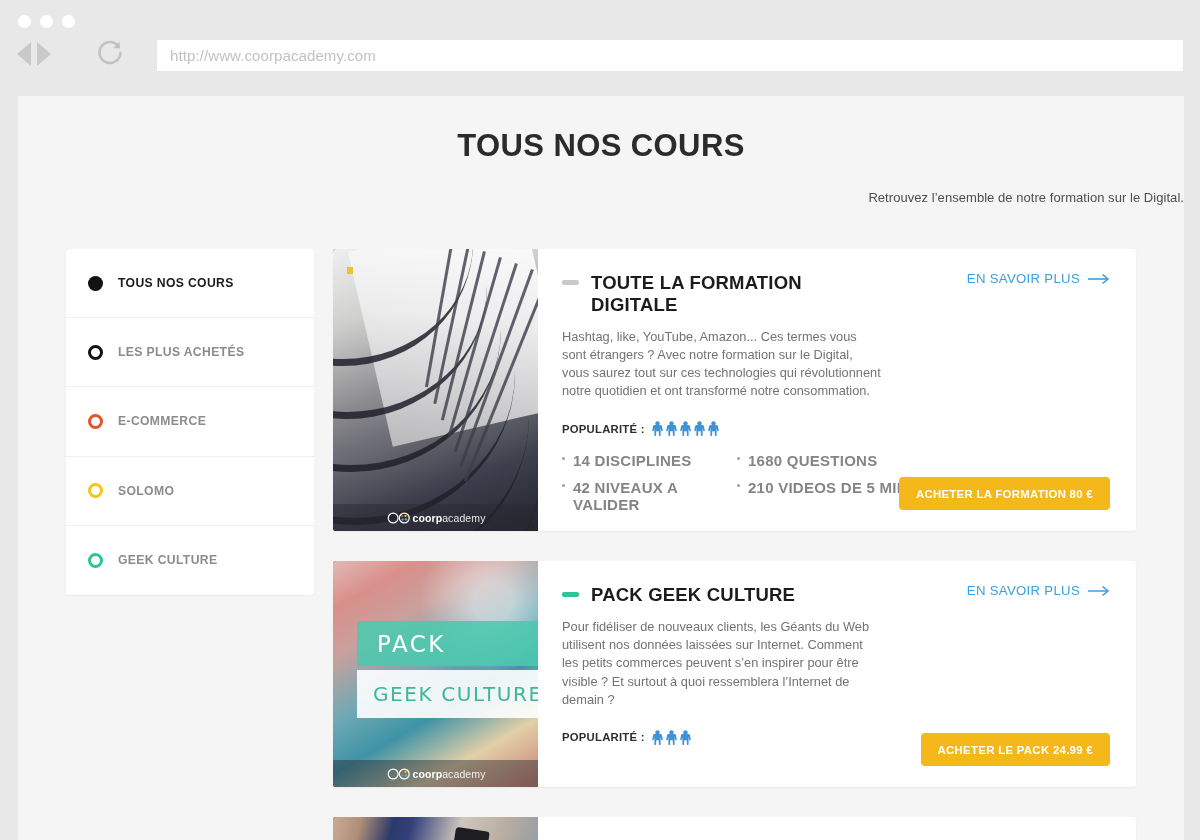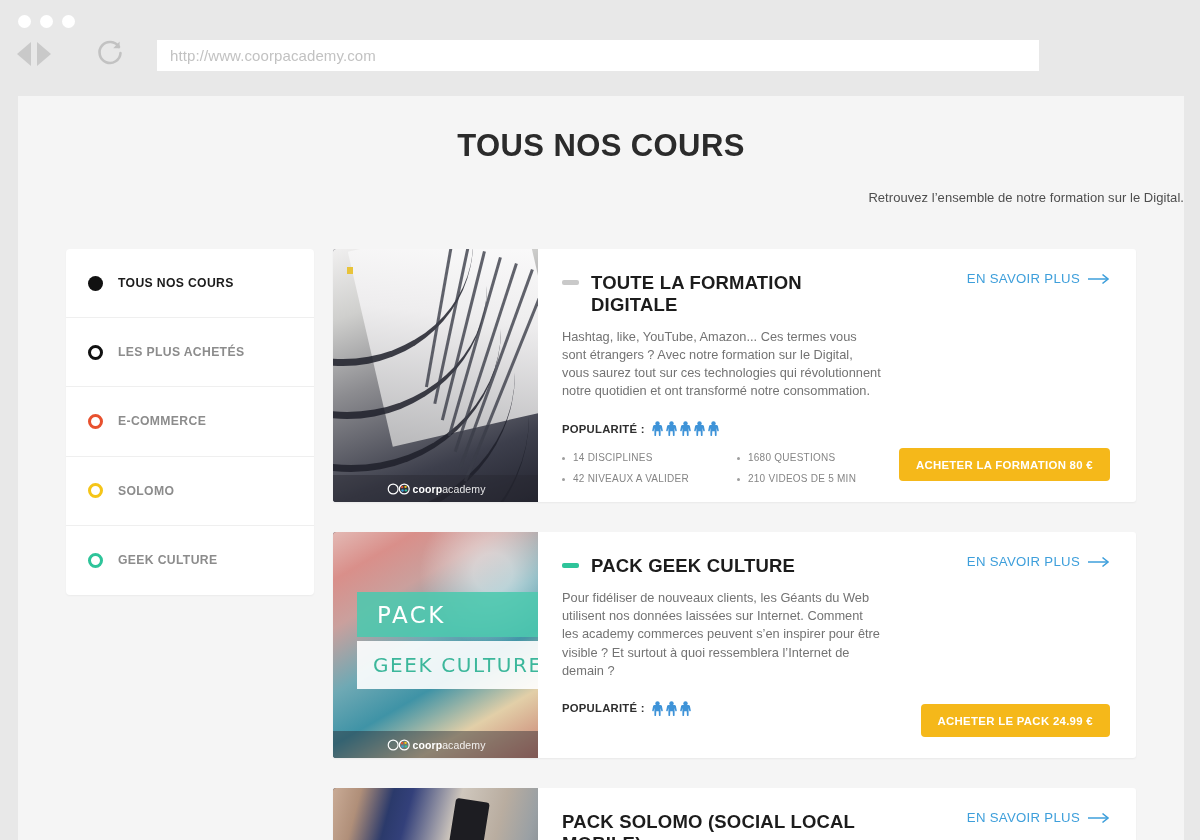--- a/index.html
+++ b/index.html
@@ -60,21 +60,21 @@
 
   .reload-icon {
     position: absolute;
     left: 95px; top: -4px;
     width: 30px; height: 30px;
   }
 
   .url-bar {
     position: absolute;
     left: 157px; top: -2px;
-    width: 882px; height: 31px;
+    width: 1026px; height: 31px;
     background: #ffffff;
     border: none;
     outline: none;
     font-family: "Liberation Sans", sans-serif;
     font-size: 15px;
     color: #b8b8b8;
     padding: 0 13px;
     letter-spacing: 0.1px;
   }
   .url-bar::placeholder { color: #c2c2c2; }
@@ -302,25 +302,26 @@
   }
   .pop-icons { display: flex; gap: 3px; }
 
   .stats {
     margin-top: 16px;
     display: grid;
     grid-template-columns: 175px auto;
     row-gap: 10px;
   }
   .stat {
-    font-size: 10px;
+    font-size: 15px;
     color: #858585;
     letter-spacing: 0.25px;
     position: relative;
     padding-left: 11px;
+    font-weight: bold;
   }
   .stat::before {
     content: "";
     position: absolute;
     left: 0; top: 5px;
     width: 3px; height: 3px;
     border-radius: 50%;
     background: #9e9e9e;
   }
 
@@ -512,21 +513,21 @@
                   <circle cx="25.1" cy="9.7" r="1.5" fill="#2ec49a"></circle>
                 </svg>
                 <span class="logo-text"><span class="b">coorp</span><span class="l">academy</span></span>
               </div>
             </div>
             <div class="card-body">
               <div class="card-title-row">
                 <span class="title-dash" style="background:#2ec49a"></span>
                 <h2 class="card-title">PACK GEEK CULTURE</h2>
               </div>
-              <p class="card-desc">Pour fidéliser de nouveaux clients, les Géants du Web utilisent nos données laissées sur Internet. Comment les academy commerces peuvent s’en inspirer pour être visible ? Et surtout à quoi ressemblera l’Internet de demain ?</p>
+              <p class="card-desc">Pour fidéliser de nouveaux clients, les Géants du Web utilisent nos données laissées sur Internet. Comment les petits commerces peuvent s’en inspirer pour être visible ? Et surtout à quoi ressemblera l’Internet de demain ?</p>
               <div class="pop-row">
                 <span class="pop-label">POPULARITÉ :</span>
                 <span class="pop-icons">
                   <svg width="11" height="15" viewBox="0 0 11 15">
                     <circle cx="5.5" cy="2.4" r="2.2" fill="#3e93d8"></circle>
                     <path d="M1.1 5.1 L0.2 9.4 a0.8 0.8 0 0 0 1.55 0.38 L2.4 7.1 L2.4 14.2 a0.85 0.85 0 0 0 1.7 0 L4.3 10.3 L6.7 10.3 L6.9 14.2 a0.85 0.85 0 0 0 1.7 0 L8.6 7.1 L9.25 9.78 a0.8 0.8 0 0 0 1.55 -0.38 L9.9 5.1 a1.5 1.5 0 0 0 -1.45 -1.1 L2.55 4 a1.5 1.5 0 0 0 -1.45 1.1 Z" fill="#3e93d8"></path>
                   </svg>
                   <svg width="11" height="15" viewBox="0 0 11 15">
                     <circle cx="5.5" cy="2.4" r="2.2" fill="#3e93d8"></circle>
                     <path d="M1.1 5.1 L0.2 9.4 a0.8 0.8 0 0 0 1.55 0.38 L2.4 7.1 L2.4 14.2 a0.85 0.85 0 0 0 1.7 0 L4.3 10.3 L6.7 10.3 L6.9 14.2 a0.85 0.85 0 0 0 1.7 0 L8.6 7.1 L9.25 9.78 a0.8 0.8 0 0 0 1.55 -0.38 L9.9 5.1 a1.5 1.5 0 0 0 -1.45 -1.1 L2.55 4 a1.5 1.5 0 0 0 -1.45 1.1 Z" fill="#3e93d8"></path>

